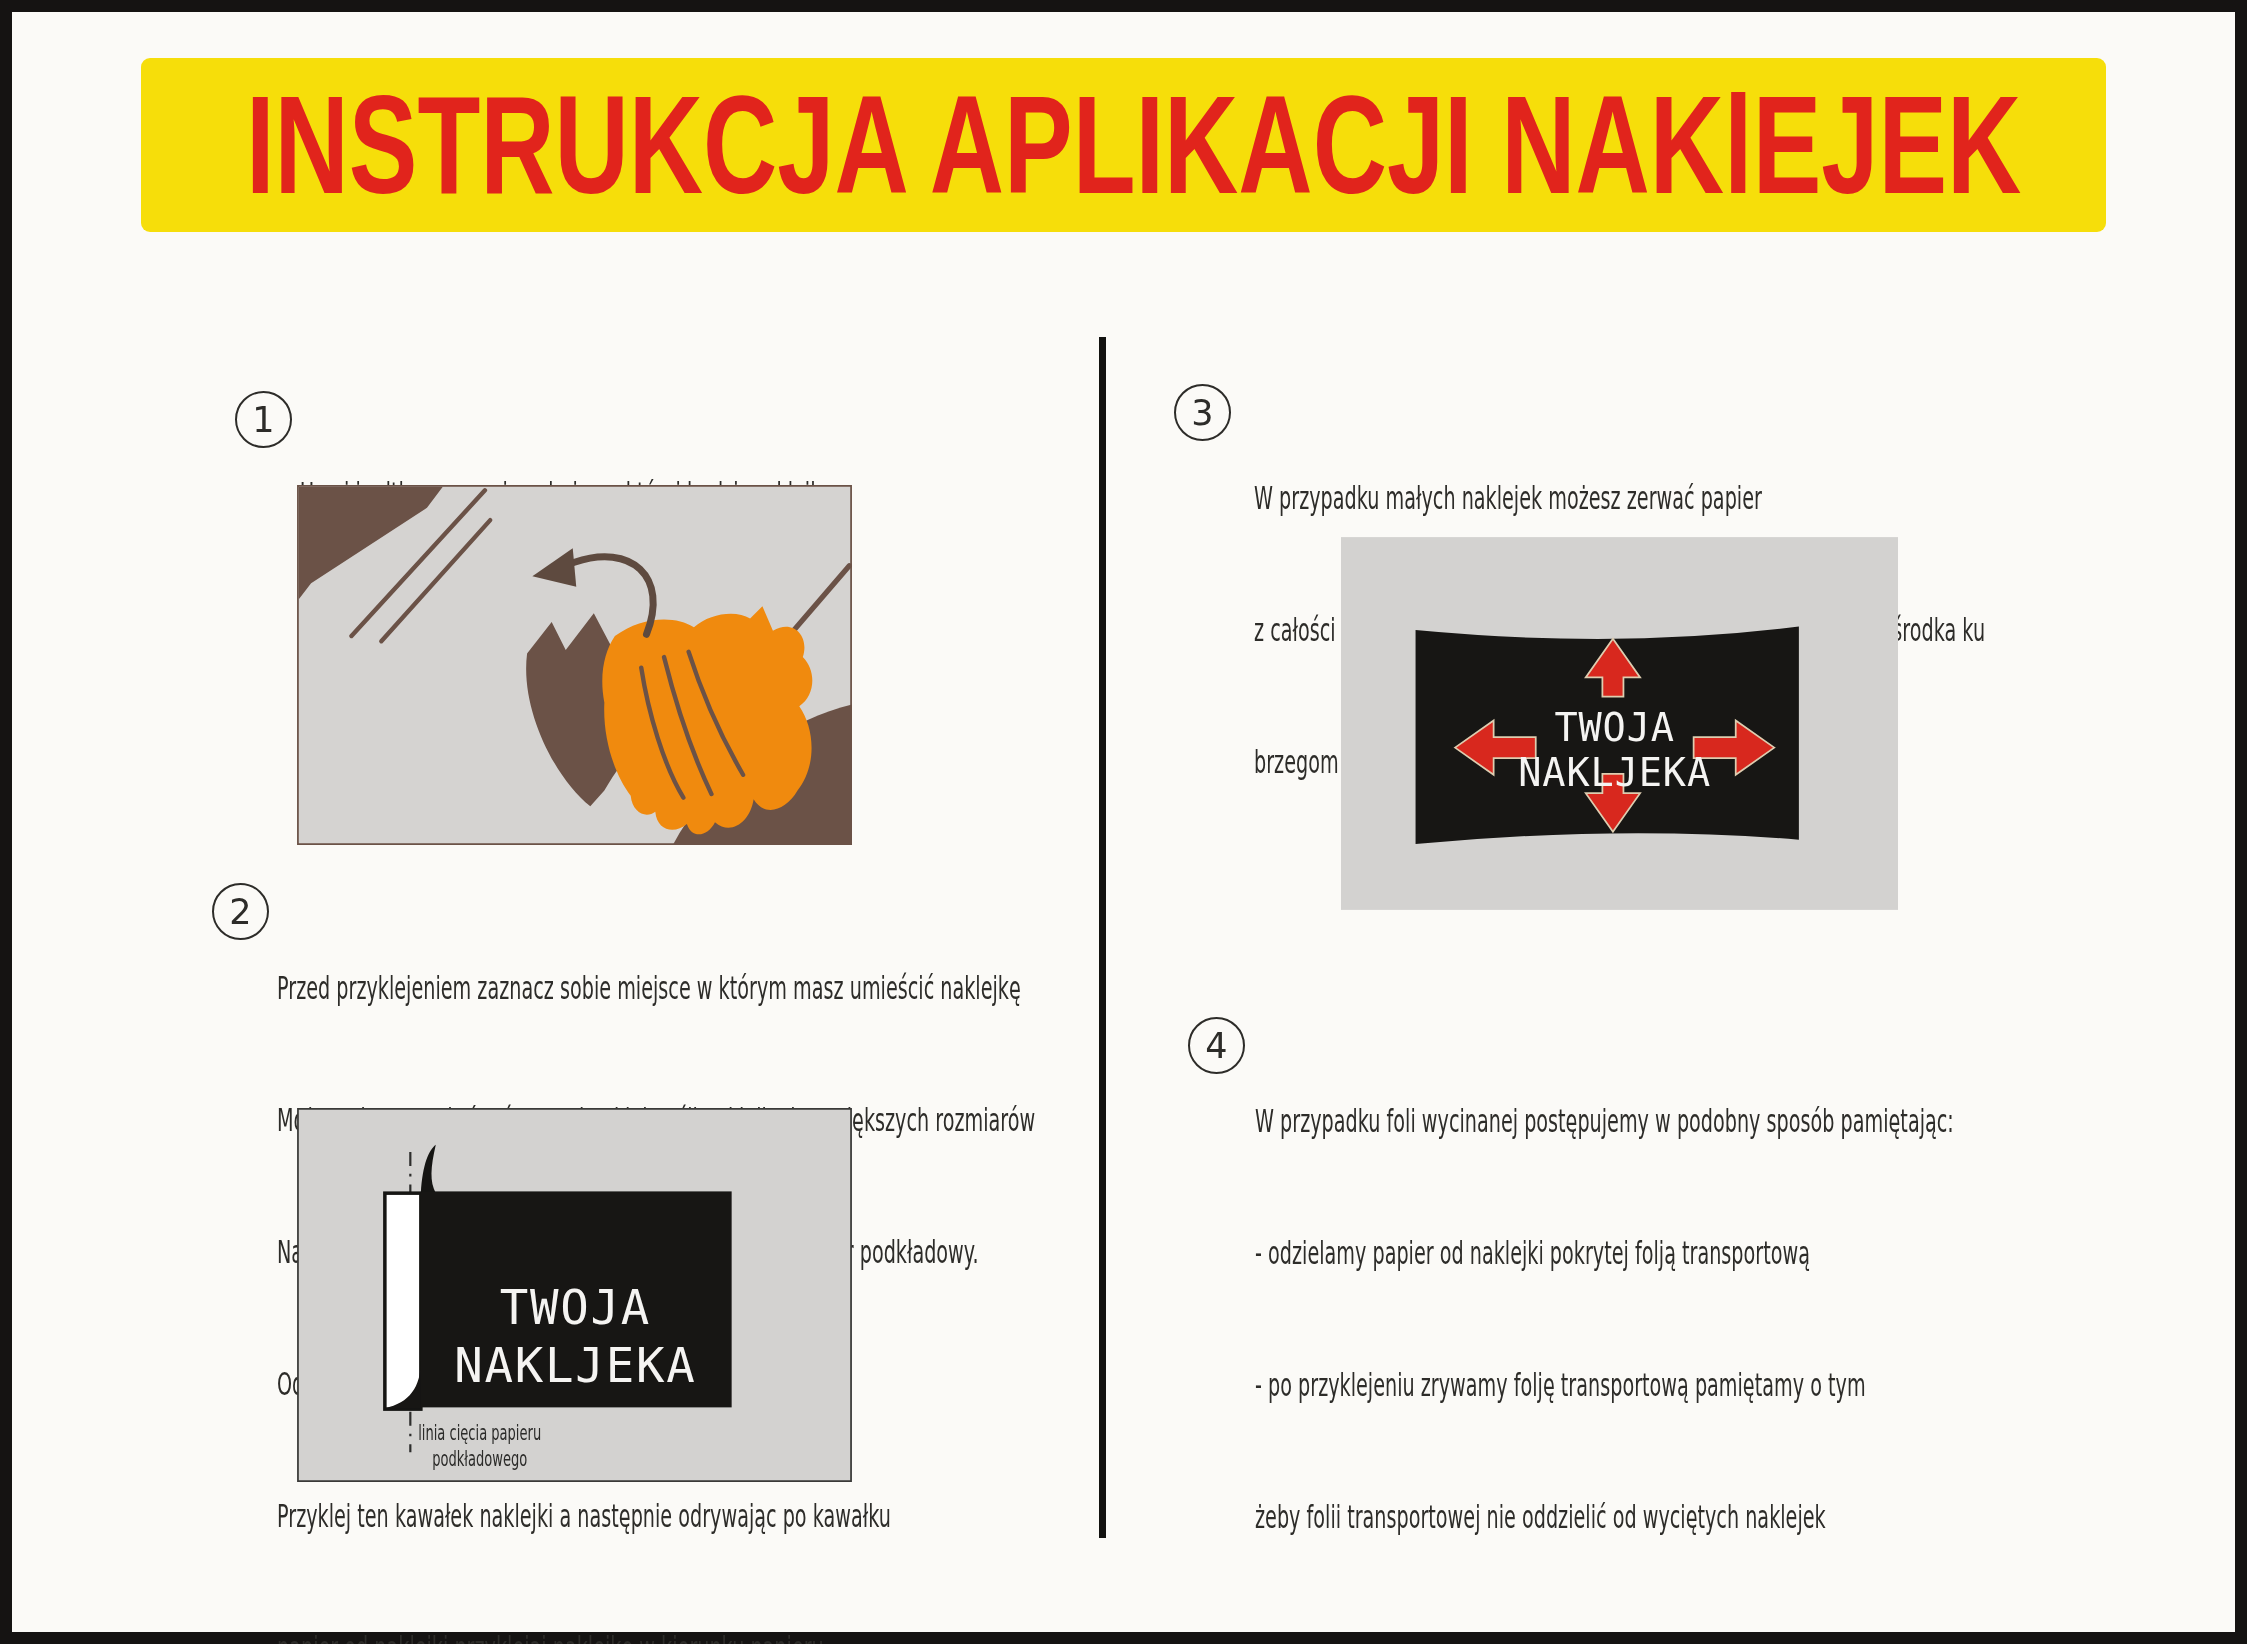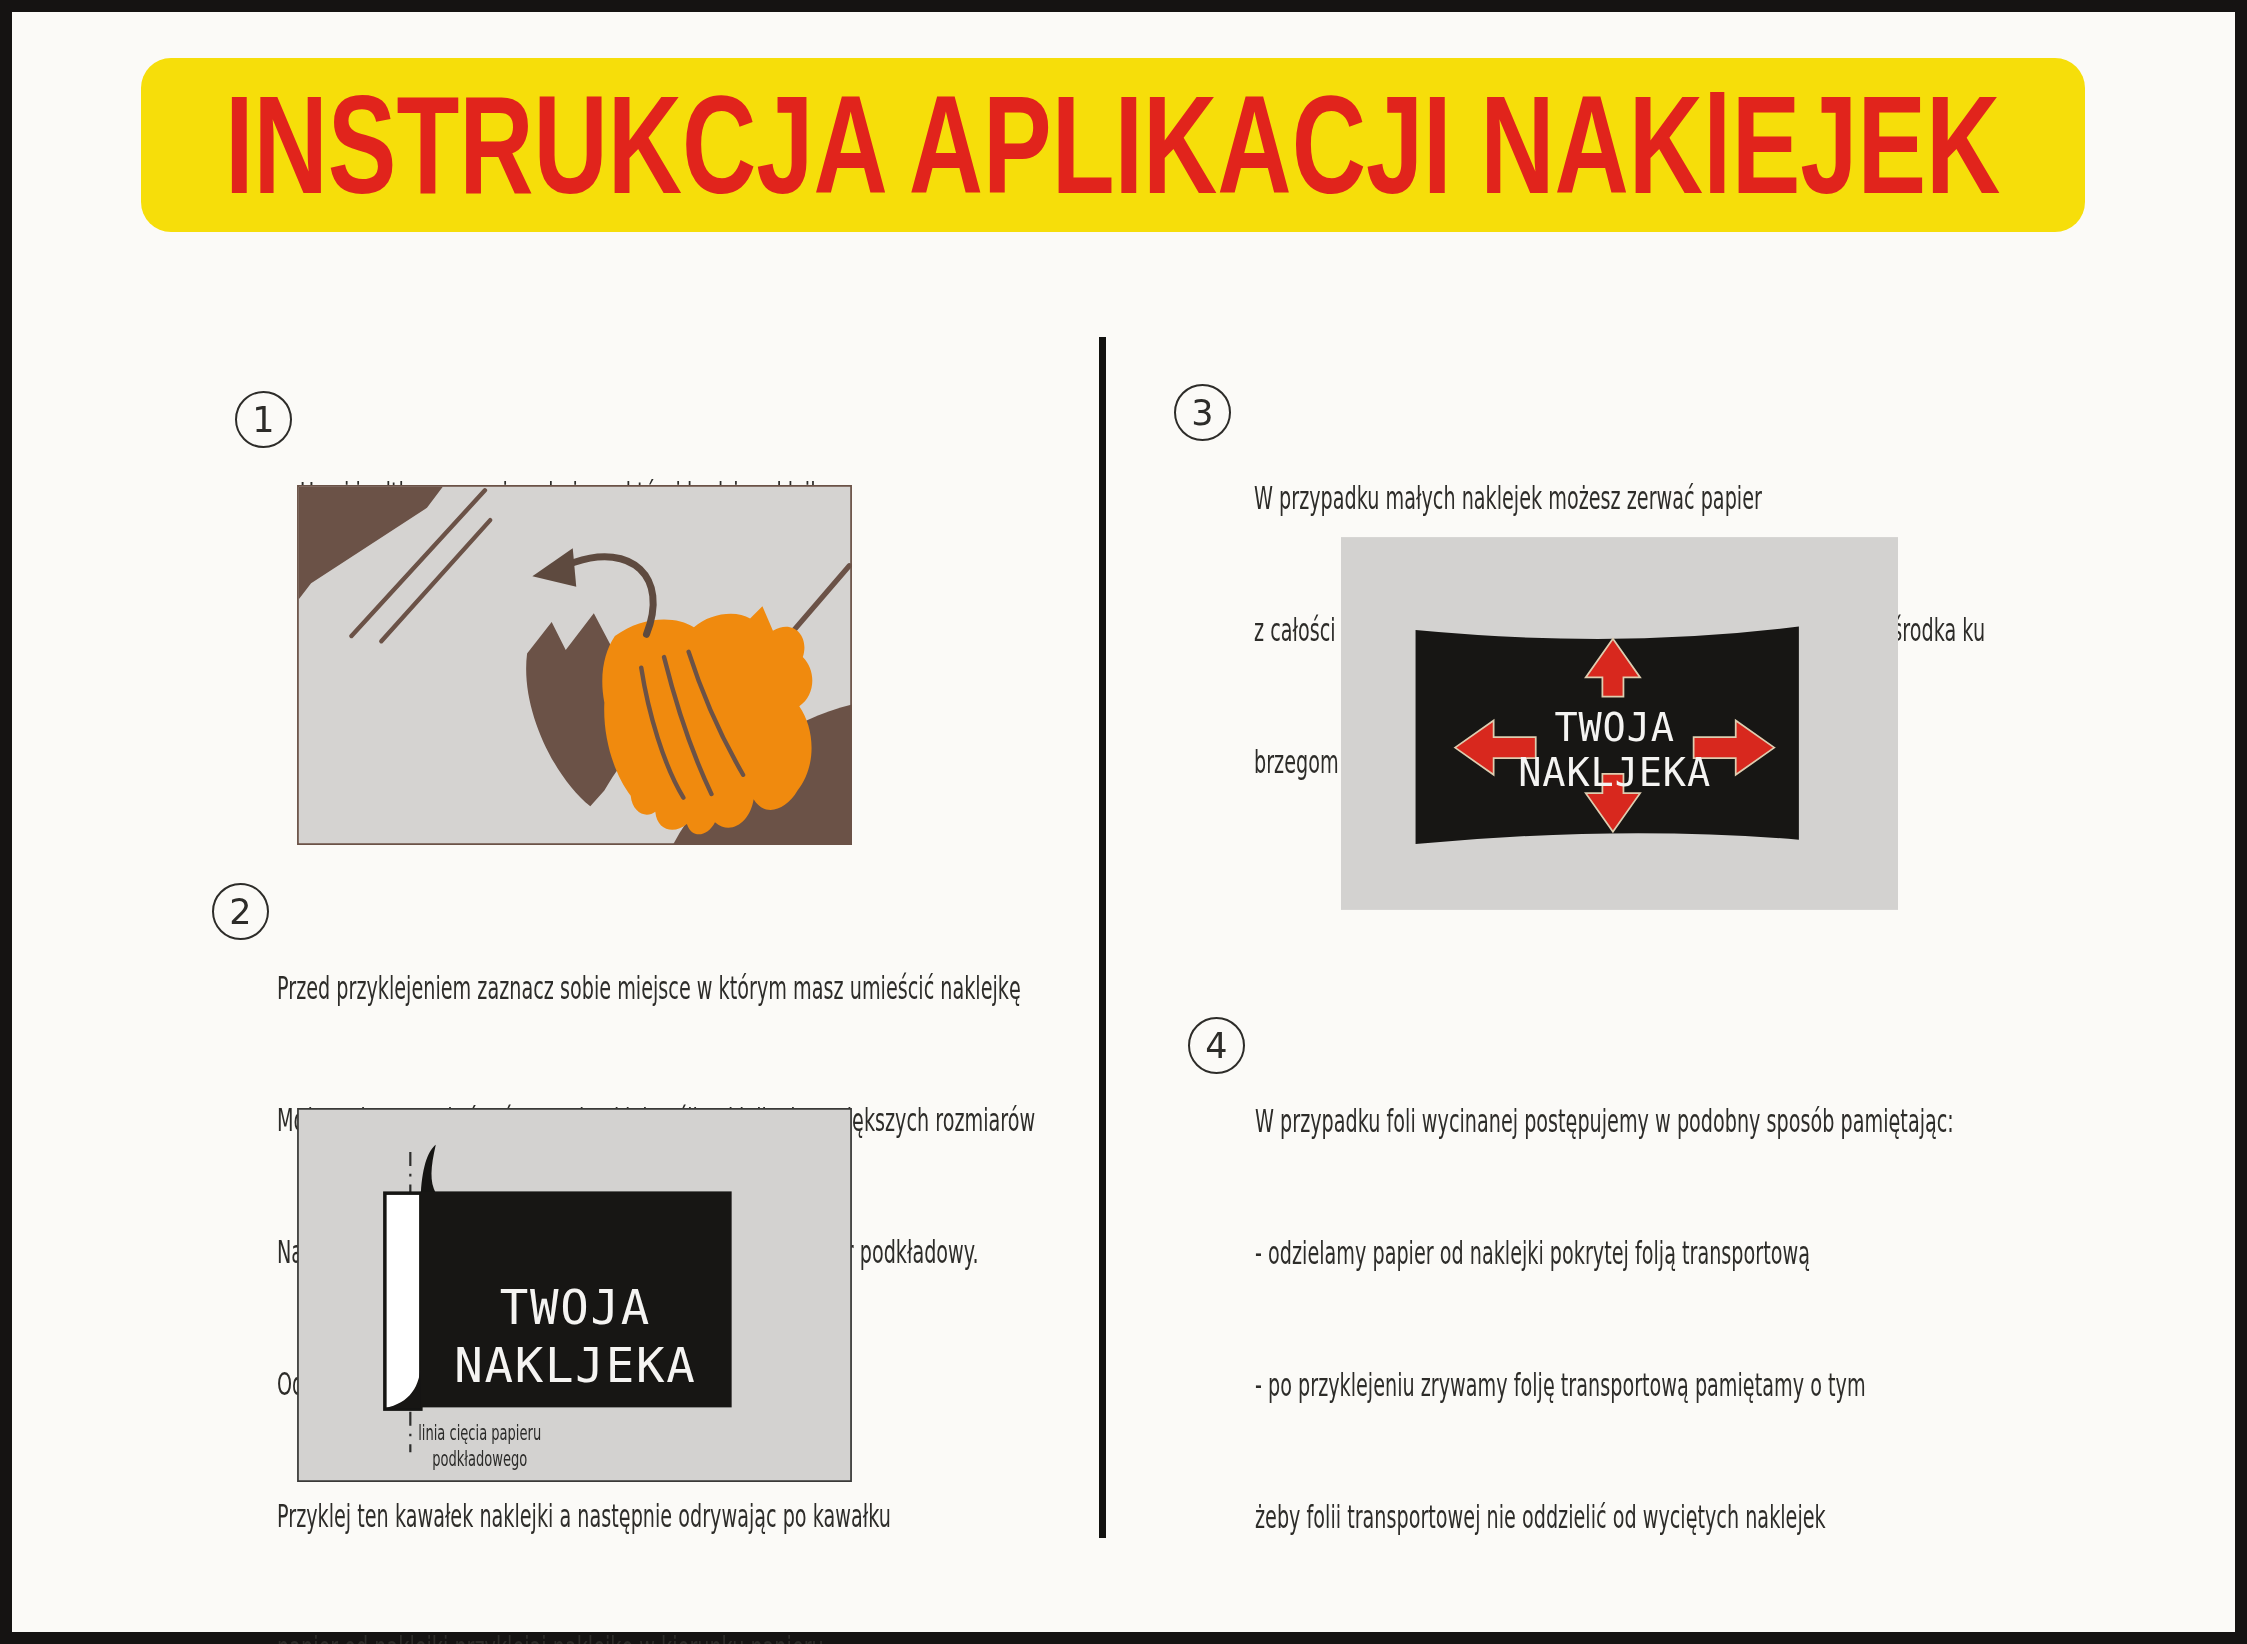--- a/index.html
+++ b/index.html
@@ -1,20 +1,20 @@
 <!DOCTYPE html>
 <html style="font-size:14px"><head>
 <meta charset="utf-8">
 <style>
   html,body{margin:0;padding:0;background:#151312;}
   .stage{position:relative;width:2247px;height:1644px;background:#151312;overflow:hidden;
          font-family:"DejaVu Sans",sans-serif;}
   .paper{position:absolute;left:12.3px;top:12.3px;right:12.3px;bottom:12.3px;background:#fbfaf7;}
   .banner{position:absolute;left:141px;top:58px;width:1944px;height:174px;background:#f6de0a;
-          border-radius:30px;display:flex;align-items:center;justify-content:center;}
+          border-radius:9px;display:flex;align-items:center;justify-content:center;padding-left:21px;}
   .title{font-family:"Liberation Sans",sans-serif;font-weight:bold;font-size:139px;color:#e1241c;
          white-space:nowrap;transform:scaleX(0.74);letter-spacing:0px;}
   .circle{position:absolute;width:53px;height:53px;border:2.6px solid #2d2c29;border-radius:50%;
           display:flex;align-items:center;justify-content:center;font-size:35px;color:#2d2c29;}
   .steptext{position:absolute;font-size:32px;line-height:44px;color:#2d2c29;white-space:pre;
             transform:scaleX(0.60);transform-origin:0 0;}
   .divider{position:absolute;left:1099px;top:337px;width:7px;height:1201px;background:#121210;}
   .illo{position:absolute;}
   svg text{font-family:"DejaVu Sans Mono",monospace;}
   .handtext{font-family:"DejaVu Sans",sans-serif;}

